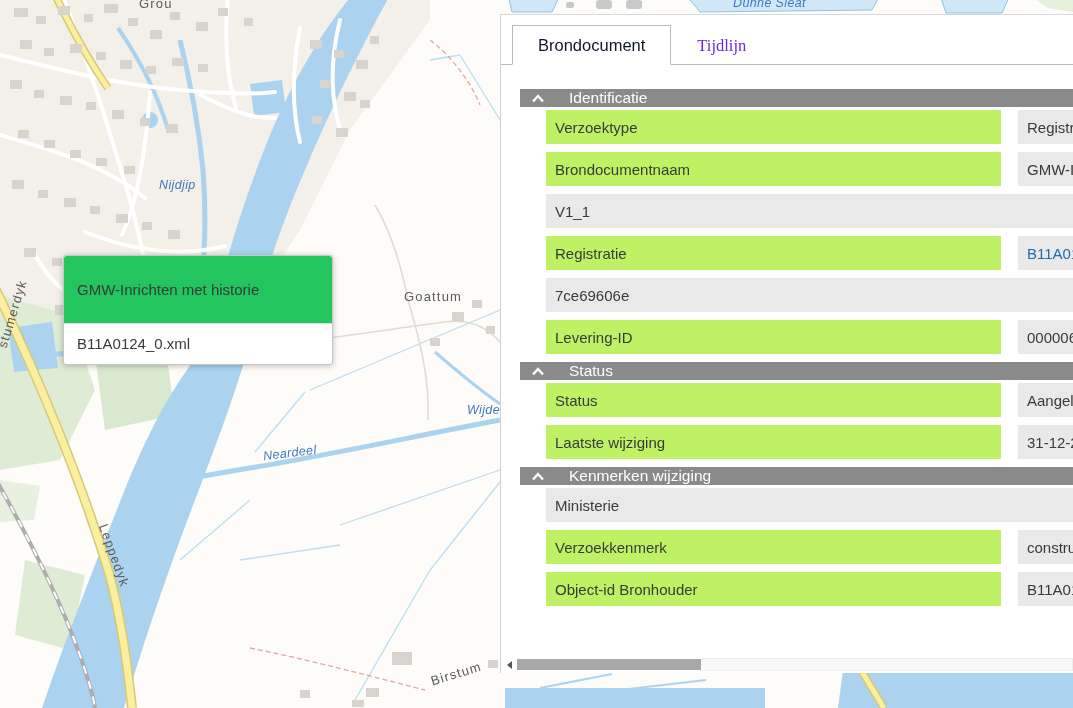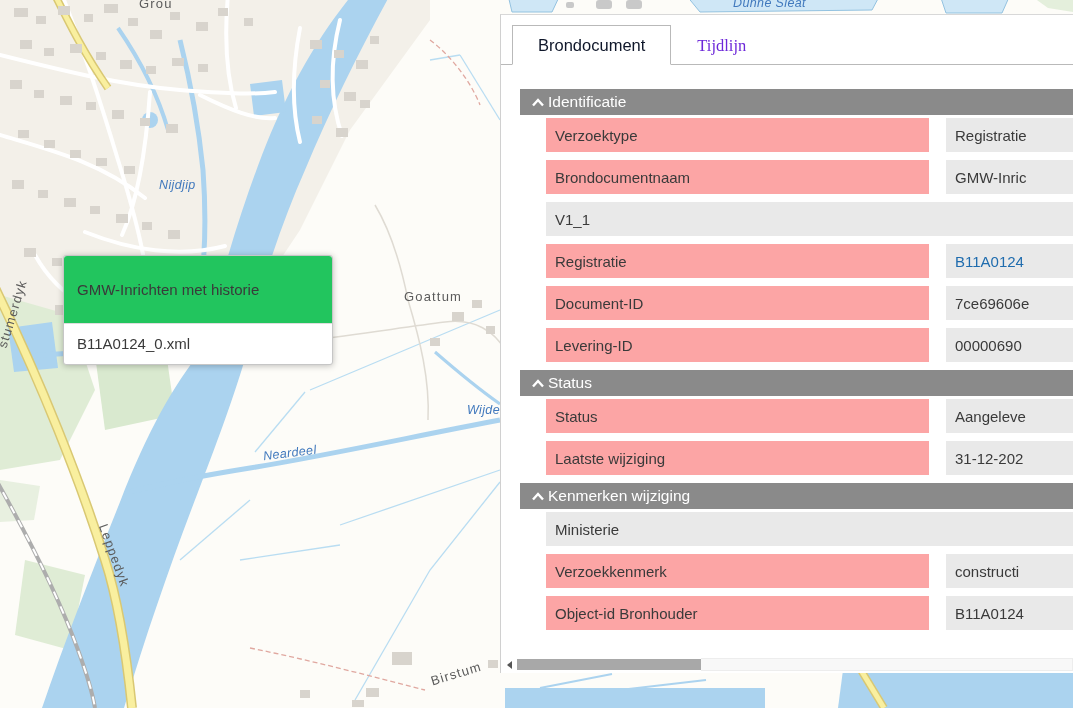--- a/index.html
+++ b/index.html
@@ -23,27 +23,27 @@
   
   .panel{position:absolute;left:500px;top:14px;width:573px;height:659px;background:#fff;
          border-top:1px solid #d8d8d8;border-left:1px solid #d0d0d0;box-sizing:border-box;z-index:10;}
   .tabbar{position:relative;height:50px;border-bottom:1px solid #b9b9b9;
           display:flex;align-items:flex-end;padding-left:11px;box-sizing:border-box;}
   .tab{font-size:16.5px;padding:10px 25px 9px;cursor:pointer;margin-bottom:-1px;}
   .tab.active{background:#fff;border:1px solid #b9b9b9;border-bottom:1px solid #fff;color:#0f172a;}
   .tab.inactive{color:#6d28d9;border:1px solid transparent;border-bottom:none;font-family:Liberation Serif, serif;}
   .content{padding:24px 0 0 19px;}
   .sec{margin-bottom:3px;}
-  .sec-head{height:26px;background:#8a8a8a;color:#fff;display:flex;align-items:center;
-            gap:3px;padding-left:11px;font-size:15.5px;margin-bottom:3px;cursor:pointer;}
+  .sec-head{height:18px;background:#8a8a8a;color:#fff;display:flex;align-items:center;
+            gap:24px;padding-left:11px;font-size:15.5px;margin-bottom:3px;cursor:pointer;}
   .sec-head svg{flex:none;}
   .rows{margin-left:26px;}
   .row{display:flex;height:34px;margin-bottom:8px;}
   .cell{display:flex;align-items:center;font-size:15px;color:#3a3a3a;box-sizing:border-box;}
-  .cell.lbl{width:383px;flex:none;background:#fca5a5;padding-left:9px;margin-right:17px;}
+  .cell.lbl{width:455px;flex:none;background:#bef264;padding-left:9px;margin-right:17px;}
   .cell.val{flex:1;background:#e9e9e9;padding-left:9px;overflow:hidden;white-space:nowrap;}
   .cell.val.link{color:#1f6cae;cursor:pointer;}
 
   
   .hscroll{position:absolute;left:3px;right:0;bottom:2px;height:13px;display:flex;align-items:center;}
   .hs-arrow{width:10px;height:13px;display:flex;align-items:center;justify-content:center;cursor:pointer;}
   .hs-arrow:before{content:"";border-top:4px solid transparent;border-bottom:4px solid transparent;
                    border-right:5px solid #555;}
   .hs-thumb{width:184px;height:11px;background:#a8a8a8;margin-left:3px;cursor:grab;}
   .hs-track{flex:1;height:11px;background:#f8f8f8;border:1px solid #ededed;border-left:none;}
@@ -267,21 +267,20 @@
             <div class="cell val">GMW-Inric</div>
           </div>
           <div class="row">
             <div class="cell val">V1_1</div>
           </div>
           <div class="row">
             <div class="cell lbl">Registratie</div>
             <div class="cell val link">B11A0124</div>
           </div>
           <div class="row">
-            <div class="cell lbl">Document-ID</div>
             <div class="cell val">7ce69606e</div>
           </div>
           <div class="row">
             <div class="cell lbl">Levering-ID</div>
             <div class="cell val">00000690</div>
           </div>
         </div>
       </div>
 
       <div class="sec">

